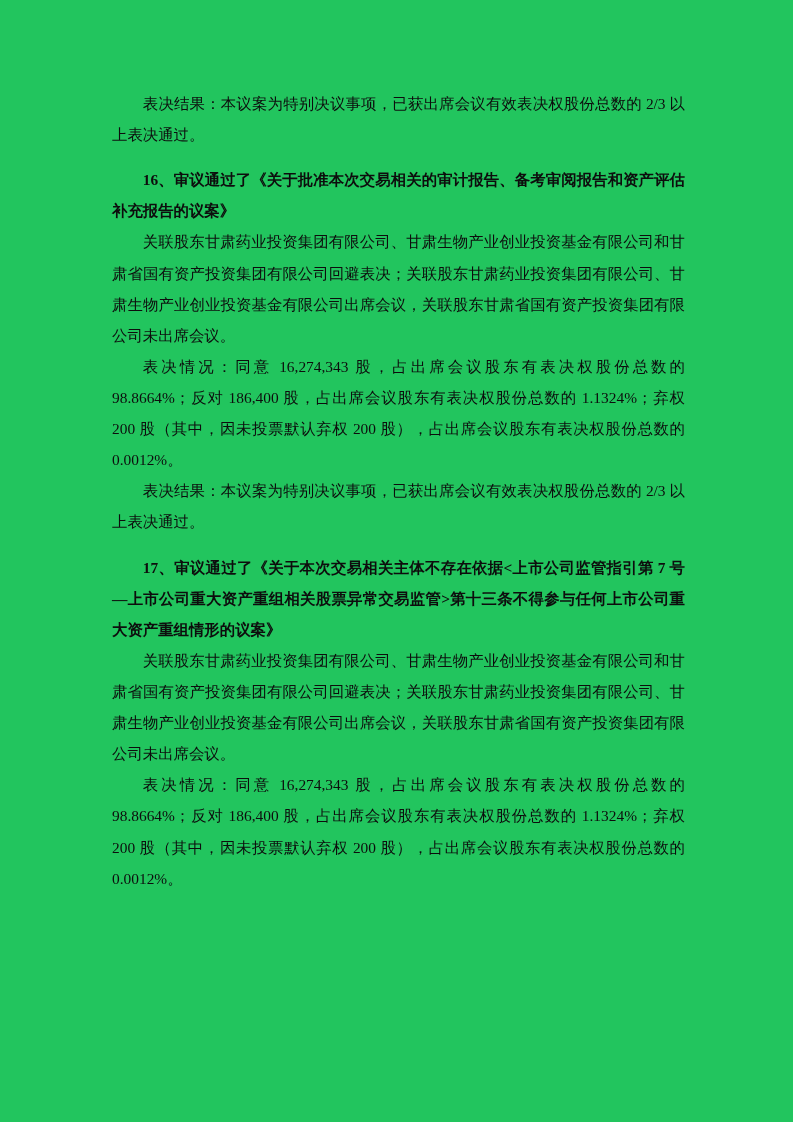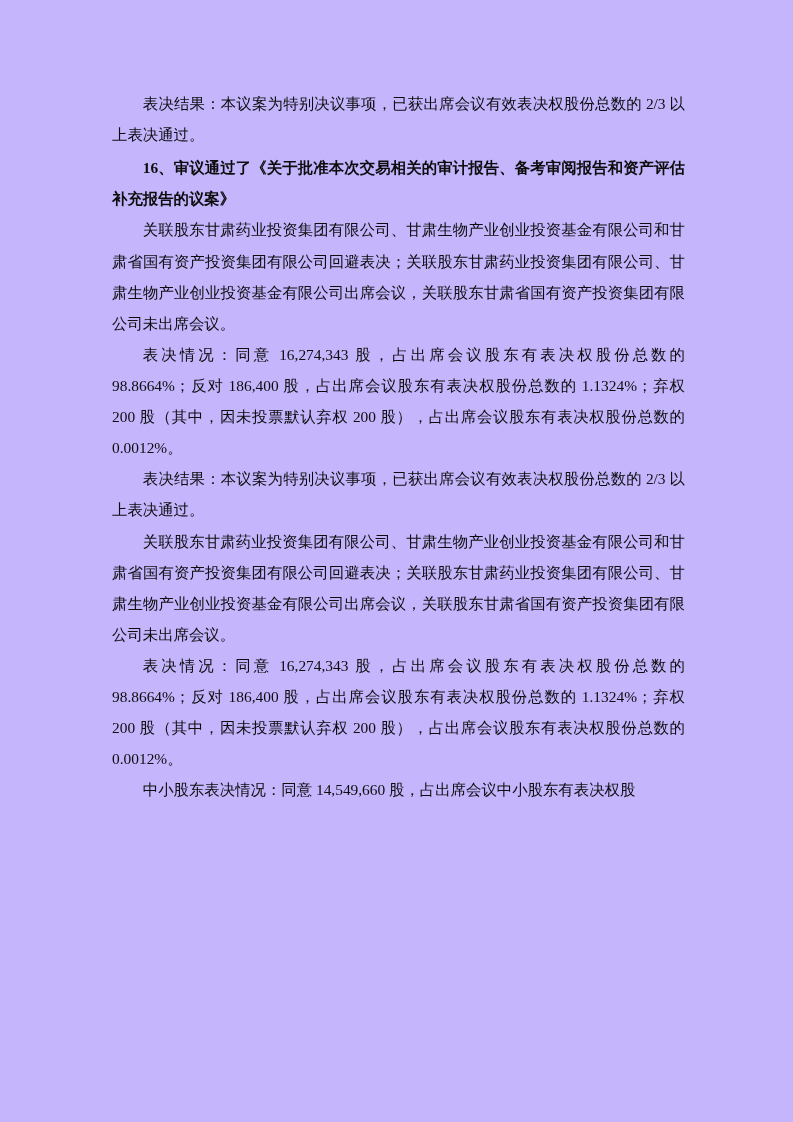--- a/index.html
+++ b/index.html
@@ -6,21 +6,21 @@
     margin: 0;
     padding: 0;
     background: #b8b8b8;
   }
   body {
     font-family: "Liberation Serif", "DejaVu Serif", serif;
   }
   .page {
     width: 793px;
     height: 1122px;
-    background: #c4b5fd;
+    background: #22c55e;
     margin: 0 auto;
     position: relative;
     box-sizing: border-box;
     padding: 88px 108px 82px 112px;
     overflow: hidden;
   }
   .doc-body {
     font-size: 15.4px;
     line-height: 2.02;
     color: #0d0d0d;
@@ -29,30 +29,30 @@
   }
   p {
     margin: 0;
   }
   .para {
     text-indent: 2em;
   }
   .heading {
     font-weight: bold;
     text-indent: 2em;
-    margin-top: 2px;
+    margin-top: 14px;
   }
 </style>
 </head>
 <body>
 
 <div class="page">
   <div class="doc-body">
     <p class="para">表决结果：本议案为特别决议事项，已获出席会议有效表决权股份总数的 2/3 以上表决通过。</p>
     <p class="heading">16、审议通过了《关于批准本次交易相关的审计报告、备考审阅报告和资产评估补充报告的议案》</p>
     <p class="para">关联股东甘肃药业投资集团有限公司、甘肃生物产业创业投资基金有限公司和甘肃省国有资产投资集团有限公司回避表决；关联股东甘肃药业投资集团有限公司、甘肃生物产业创业投资基金有限公司出席会议，关联股东甘肃省国有资产投资集团有限公司未出席会议。</p>
     <p class="para">表决情况：同意 16,274,343 股，占出席会议股东有表决权股份总数的 98.8664%；反对 186,400 股，占出席会议股东有表决权股份总数的 1.1324%；弃权 200 股（其中，因未投票默认弃权 200 股），占出席会议股东有表决权股份总数的 0.0012%。</p>
     <p class="para">表决结果：本议案为特别决议事项，已获出席会议有效表决权股份总数的 2/3 以上表决通过。</p>
+    <p class="heading">17、审议通过了《关于本次交易相关主体不存在依据&lt;上市公司监管指引第 7 号—上市公司重大资产重组相关股票异常交易监管&gt;第十三条不得参与任何上市公司重大资产重组情形的议案》</p>
     <p class="para">关联股东甘肃药业投资集团有限公司、甘肃生物产业创业投资基金有限公司和甘肃省国有资产投资集团有限公司回避表决；关联股东甘肃药业投资集团有限公司、甘肃生物产业创业投资基金有限公司出席会议，关联股东甘肃省国有资产投资集团有限公司未出席会议。</p>
     <p class="para">表决情况：同意 16,274,343 股，占出席会议股东有表决权股份总数的 98.8664%；反对 186,400 股，占出席会议股东有表决权股份总数的 1.1324%；弃权 200 股（其中，因未投票默认弃权 200 股），占出席会议股东有表决权股份总数的 0.0012%。</p>
-    <p class="para">中小股东表决情况：同意 14,549,660 股，占出席会议中小股东有表决权股</p>
   </div>
 </div>
 
 </body></html>

